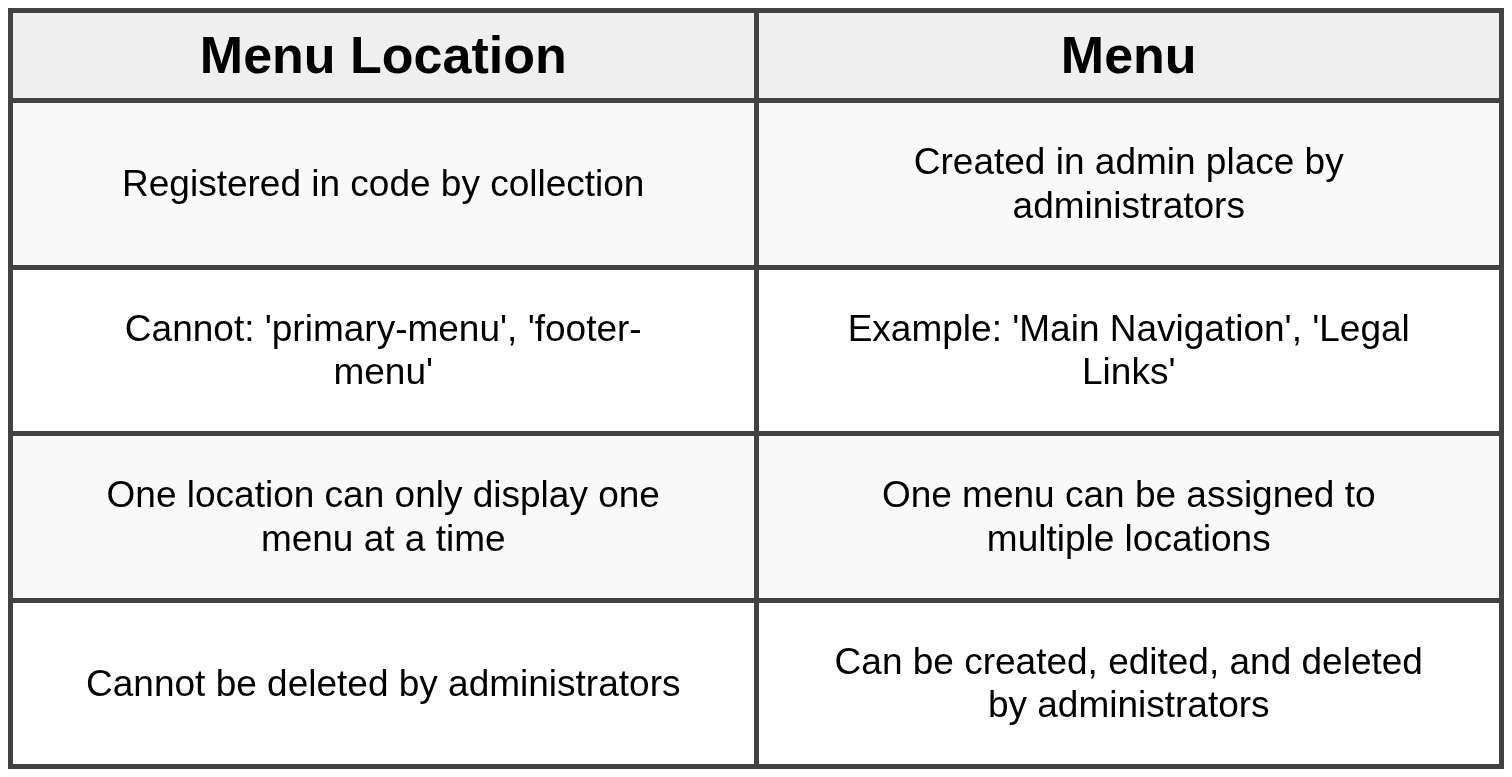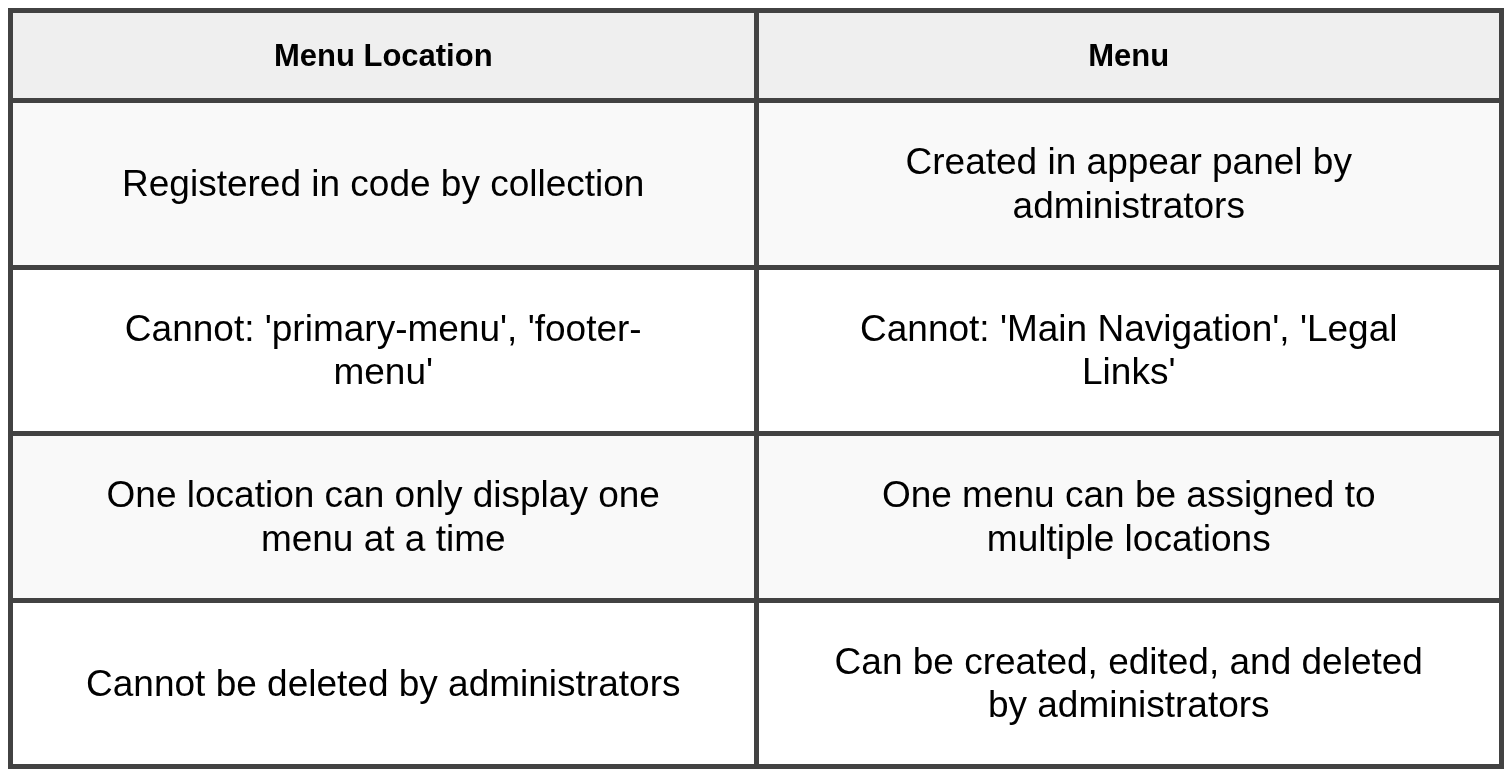--- a/index.html
+++ b/index.html
@@ -28,21 +28,21 @@
     padding: 6px 22px;
     box-sizing: border-box;
     white-space: pre-line;
     overflow: hidden;
   }
   .cmp thead tr {
     height: 90px;
   }
   .cmp th {
     background: #efefef;
-    font-size: 31px;
+    font-size: 52px;
     font-weight: bold;
     line-height: 1.15;
   }
   .cmp td {
     font-size: 37px;
     font-weight: normal;
     line-height: 1.17;
   }
   .cmp tbody tr:nth-child(odd) td {
     background: #f9f9f9;
@@ -58,27 +58,27 @@
   <table class="cmp">
     <thead>
       <tr>
         <th>Menu Location</th>
         <th>Menu</th>
       </tr>
     </thead>
     <tbody>
       <tr>
         <td>Registered in code by collection</td>
-        <td>Created in appear panel by
+        <td>Created in admin place by
 administrators</td>
       </tr>
       <tr>
         <td>Cannot: 'primary-menu', 'footer-
 menu'</td>
-        <td>Cannot: 'Main Navigation', 'Legal
+        <td>Example: 'Main Navigation', 'Legal
 Links'</td>
       </tr>
       <tr>
         <td>One location can only display one
 menu at a time</td>
         <td>One menu can be assigned to
 multiple locations</td>
       </tr>
       <tr>
         <td>Cannot be deleted by administrators</td>

